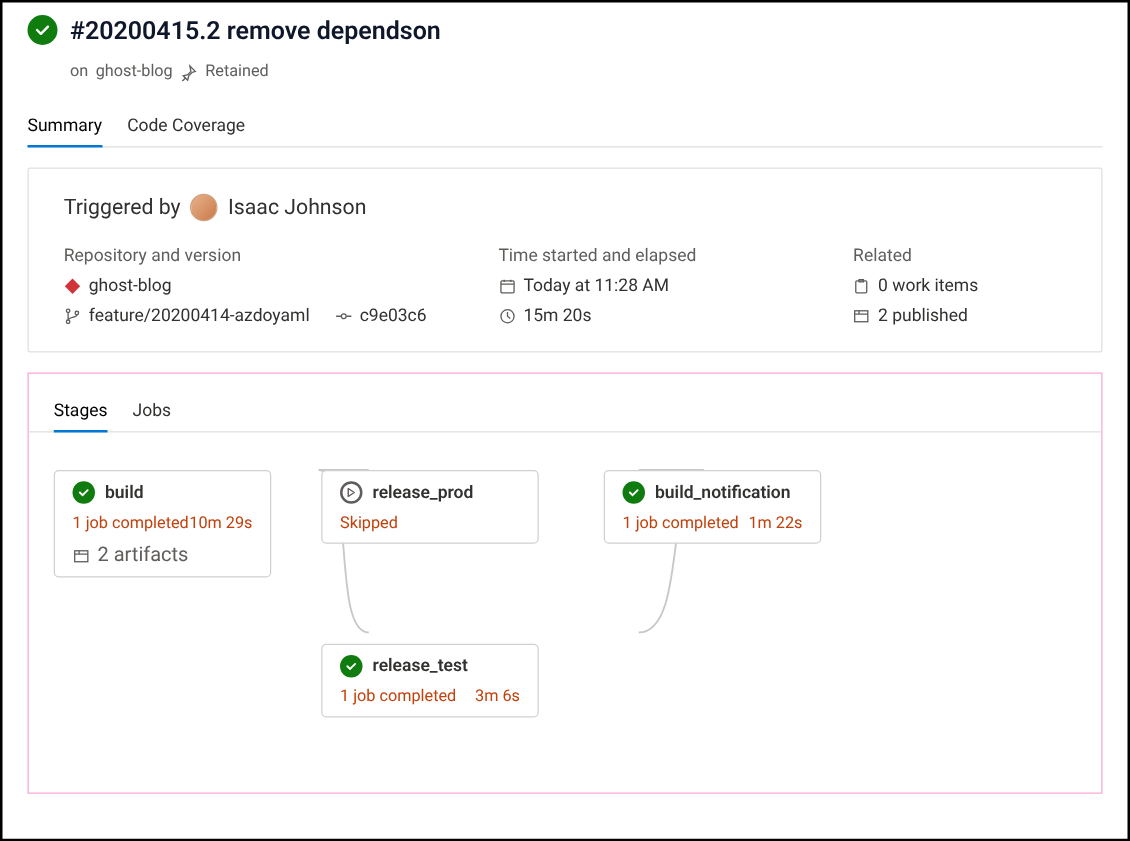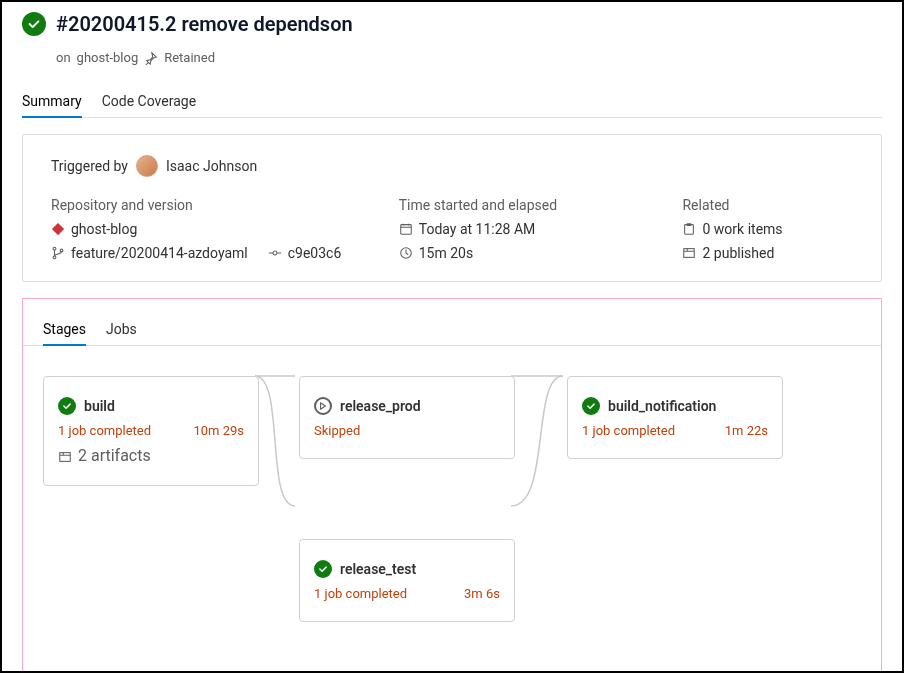--- a/index.html
+++ b/index.html
@@ -29,40 +29,40 @@
   .tab { padding: 8px 0; font-size: 14px; color: #323130; cursor: pointer; position: relative; }
   .tab.active { color: #000; font-weight: 400; }
   .tab.active::after {
     content: ""; position: absolute; left: 0; right: 0; bottom: -1px;
     height: 2px; background: #0078d4;
   }
   .card {
     border: 1px solid #e1dfdd; border-radius: 2px; background: #fff;
     margin-top: 16px; padding: 20px 28px;
   }
-  .triggered { font-size: 14px; font-weight: 400; display: flex; align-items: center; gap: 8px; }
+  .triggered { font-size: 17px; font-weight: 400; display: flex; align-items: center; gap: 8px; }
   .avatar {
     width: 22px; height: 22px; border-radius: 50%;
     background: linear-gradient(135deg,#e8b28a,#c97a4a);
     display:inline-block; flex-shrink:0;
     border:1px solid #d0a080;
   }
   .info-grid { display: flex; gap: 28px; margin-top: 20px; }
   .info-col { display: flex; flex-direction: column; gap: 8px; }
   .info-label { color: #605e5c; font-size: 14px; }
   .info-row { display: flex; align-items: center; gap: 6px; color: #323130; font-size: 14px; }
   .icon-sm { width: 14px; height: 14px; flex-shrink: 0; }
   .repo-icon { color: #d13438; }
   .stages-card { border: 1px solid #f9a8d4; margin-top: 16px; padding: 0; }
   .stages-tabs { display:flex; gap:20px; padding: 14px 20px 0 20px; border-bottom: 1px solid #e1dfdd; }
   .stages-body { padding: 30px 20px 60px 20px; overflow: visible; position:relative; }
   .graph { display: flex; align-items: flex-start; gap: 0; position:relative;}
   .stage-box {
-    width: 216px; border: 1px solid #d0d0d0; border-radius: 4px; background:#fff;
-    padding: 20px 14px; position: relative; z-index: 2;
+    width: 174px; border: 1px solid #d0d0d0; border-radius: 4px; background:#fff;
+    padding: 8px 14px; position: relative; z-index: 2;
   }
   .stage-head { display:flex; align-items:center; gap:8px; margin-bottom:8px;}
   .stage-title { font-weight: 600; font-size: 14px; }
   .stage-row { display:flex; justify-content:space-between; color:#c2410c; font-size:13px; margin-top:4px;align-items:center;}
   .artifacts-row { display:flex; align-items:center; gap:6px; color:#605e5c; font-size:16px; margin-top:8px;}
   .col-mid { display:flex; flex-direction:column; gap: 80px; margin-left:40px;}
   .col-right { margin-left: 52px; }
   .status-skip {
     width:18px; height:18px; border:2px solid #605e5c; border-radius:50%;
     display:inline-flex; align-items:center; justify-content:center; flex-shrink:0;

